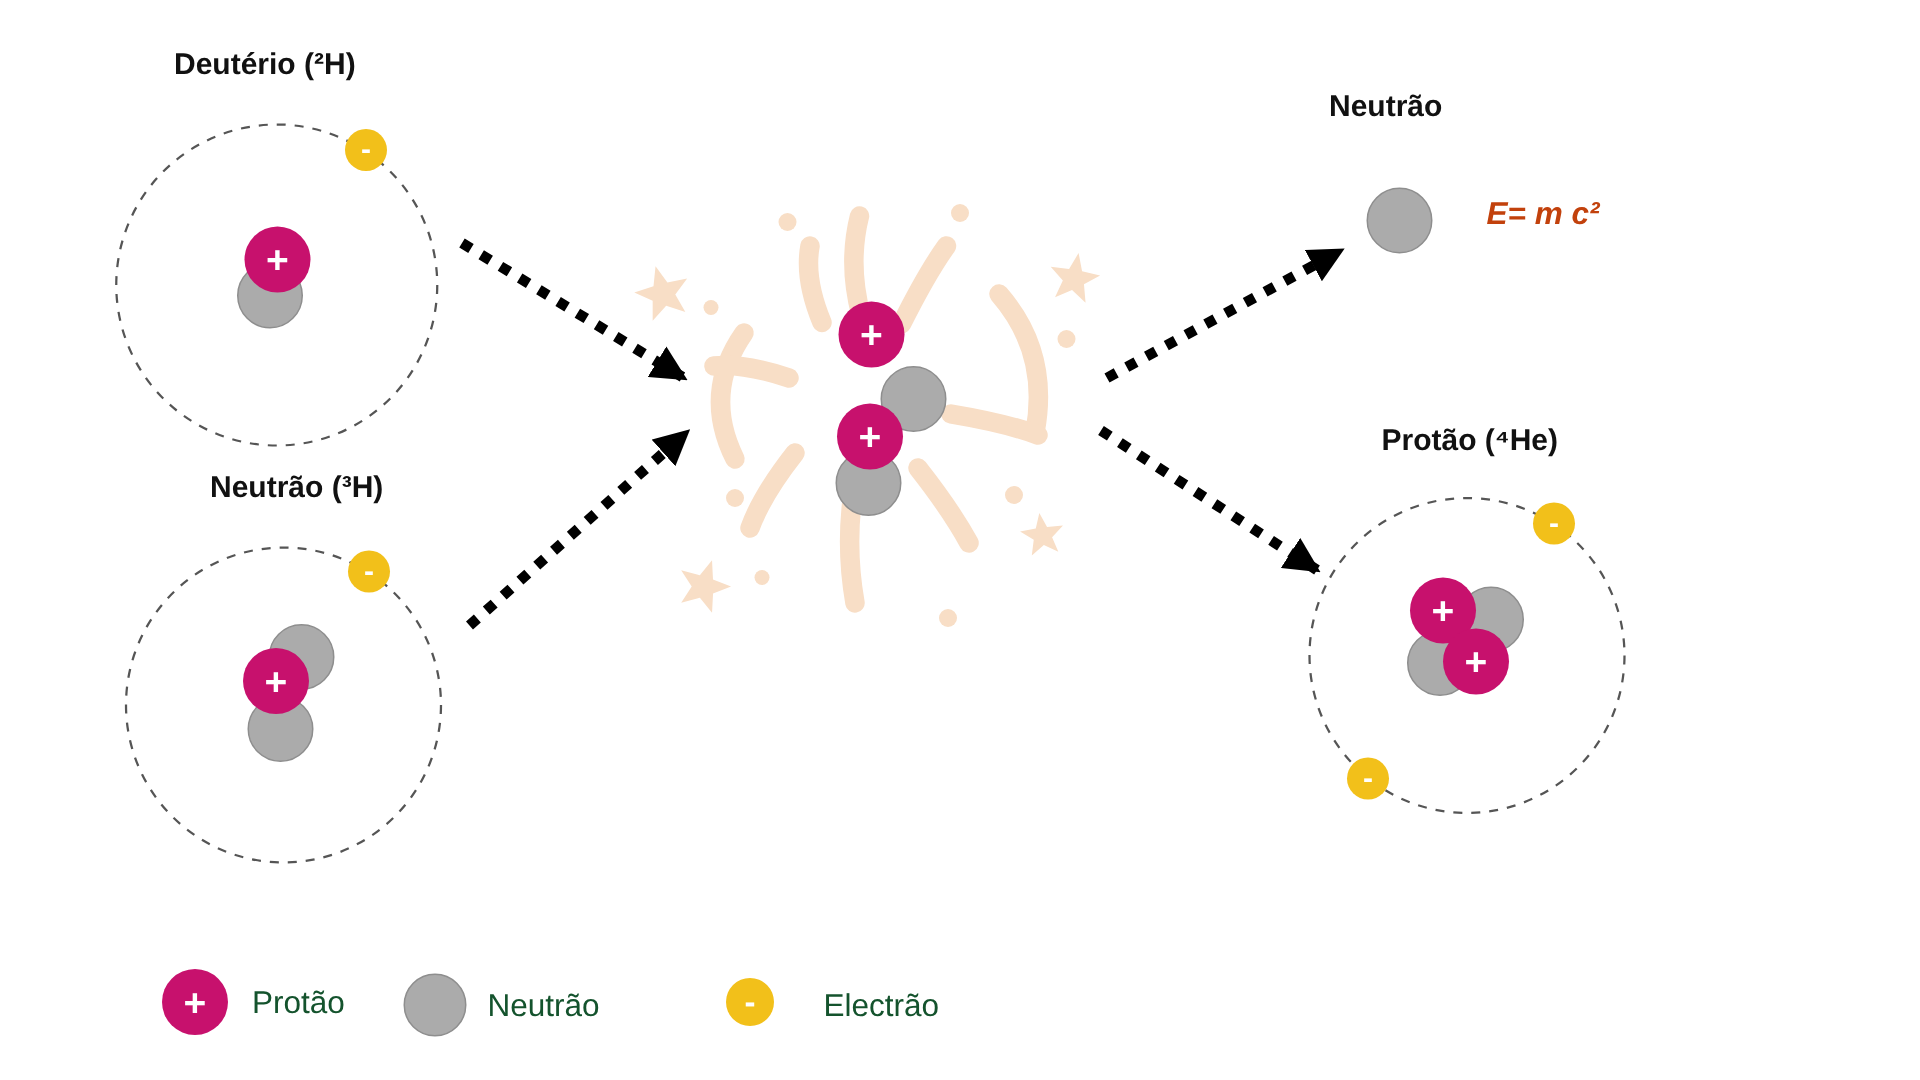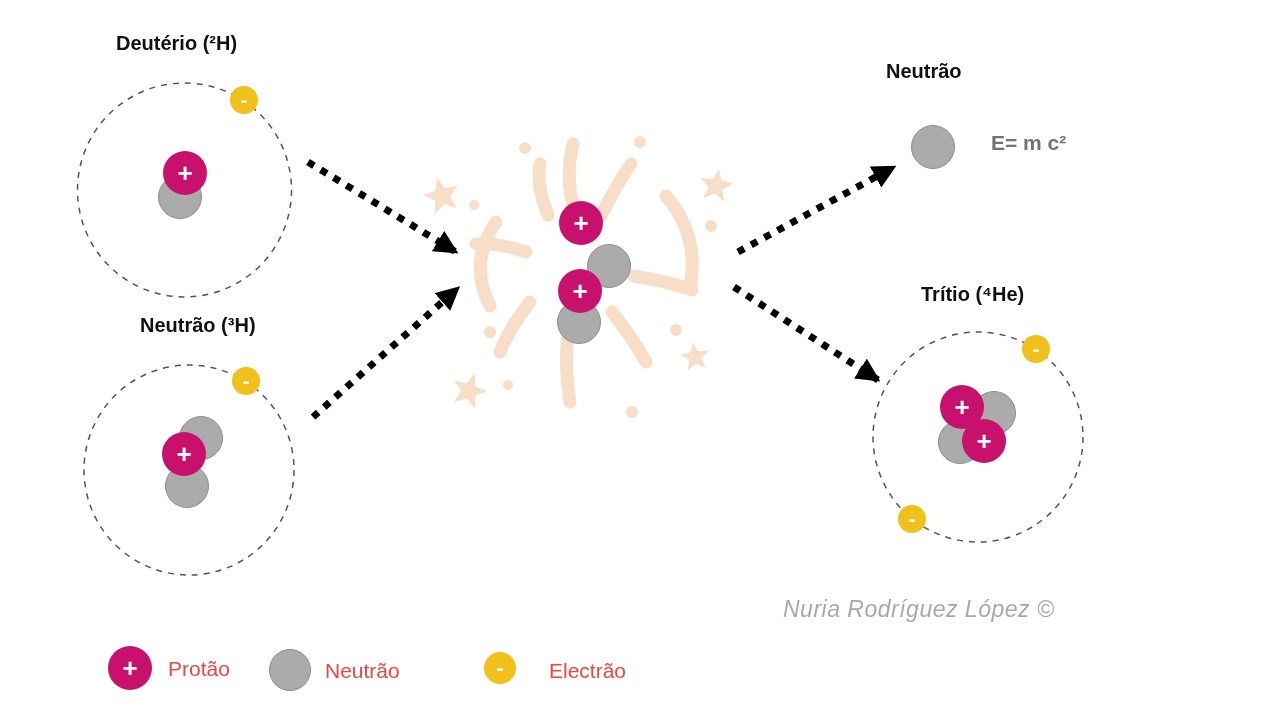--- a/index.html
+++ b/index.html
@@ -1,30 +1,30 @@
 <!DOCTYPE html>
 <html><head>
 <meta charset="utf-8">
 <style>
   html,body{margin:0;padding:0;background:#ffffff;}
   body{width:1280px;height:720px;overflow:hidden;font-family:"Liberation Sans",sans-serif;}
   .stage{position:relative;width:1280px;height:720px;background:#ffffff;margin-left:28px;}
   .layer{position:absolute;left:0;top:0;}
 
   .lbl{position:absolute;font-weight:700;font-size:20px;color:#111;white-space:nowrap;}
-  .energy{position:absolute;font-weight:700;font-size:21px;color:#737373;white-space:nowrap;}
+  .energy{position:absolute;font-weight:700;font-style:italic;font-size:21px;color:#c2410c;white-space:nowrap;}
   .attribution{position:absolute;font-style:italic;font-size:23px;color:#A9A9A9;letter-spacing:0.5px;white-space:nowrap;}
 
   .p{position:absolute;border-radius:50%;display:flex;align-items:center;justify-content:center;box-sizing:border-box;}
   .nucleon{width:44px;height:44px;}
   .proton{background:#C7116D;color:#fff;font-weight:700;font-size:26px;line-height:1;}
   .neutron{background:#ABABAB;border:1px solid #8E8E8E;}
   .electron{width:28px;height:28px;background:#F2C01A;color:#fff;font-weight:700;font-size:20px;line-height:1;}
 
-  .legend-label{position:absolute;font-size:21px;color:#ef4444;white-space:nowrap;}
+  .legend-label{position:absolute;font-size:21px;color:#14532d;white-space:nowrap;}
   .legend-proton{width:44px;height:44px;}
   .legend-neutron{width:42px;height:42px;}
   .legend-electron{width:32px;height:32px;font-size:22px;}
 </style>
 </head>
 <body>
 
 <div class="stage">
 
   <svg class="layer" width="1280" height="720" viewBox="0 0 1280 720">
@@ -72,23 +72,22 @@
       <path d="M280,162 L428,252" marker-end="url(#ah)"></path>
       <path d="M285,417 L430,288" marker-end="url(#ah)"></path>
       <path d="M710,252 L866,167" marker-end="url(#ah)"></path>
       <path d="M706,287 L850,380" marker-end="url(#ah)"></path>
     </g>
   </svg>
 
   <div class="lbl" style="left:88px;top:32px">Deutério (²H)</div>
   <div class="lbl" style="left:112px;top:314px">Neutrão (³H)</div>
   <div class="lbl" style="left:858px;top:60px">Neutrão</div>
-  <div class="lbl" style="left:893px;top:283px">Trítio (⁴He)</div>
+  <div class="lbl" style="left:893px;top:283px">Protão (⁴He)</div>
   <div class="energy" style="left:963px;top:131px">E= m c²</div>
-  <div class="attribution" style="left:755px;top:596px">Nuria Rodríguez López ©</div>
 
   <div class="p nucleon neutron" style="left:130px;top:175px"></div>
   <div class="p nucleon proton" style="left:135px;top:151px">
     <span>+</span>
   </div>
   <div class="p electron" style="left:202px;top:86px">
     <span>-</span>
   </div>
 
   <div class="p nucleon neutron" style="left:151px;top:416px"></div>

